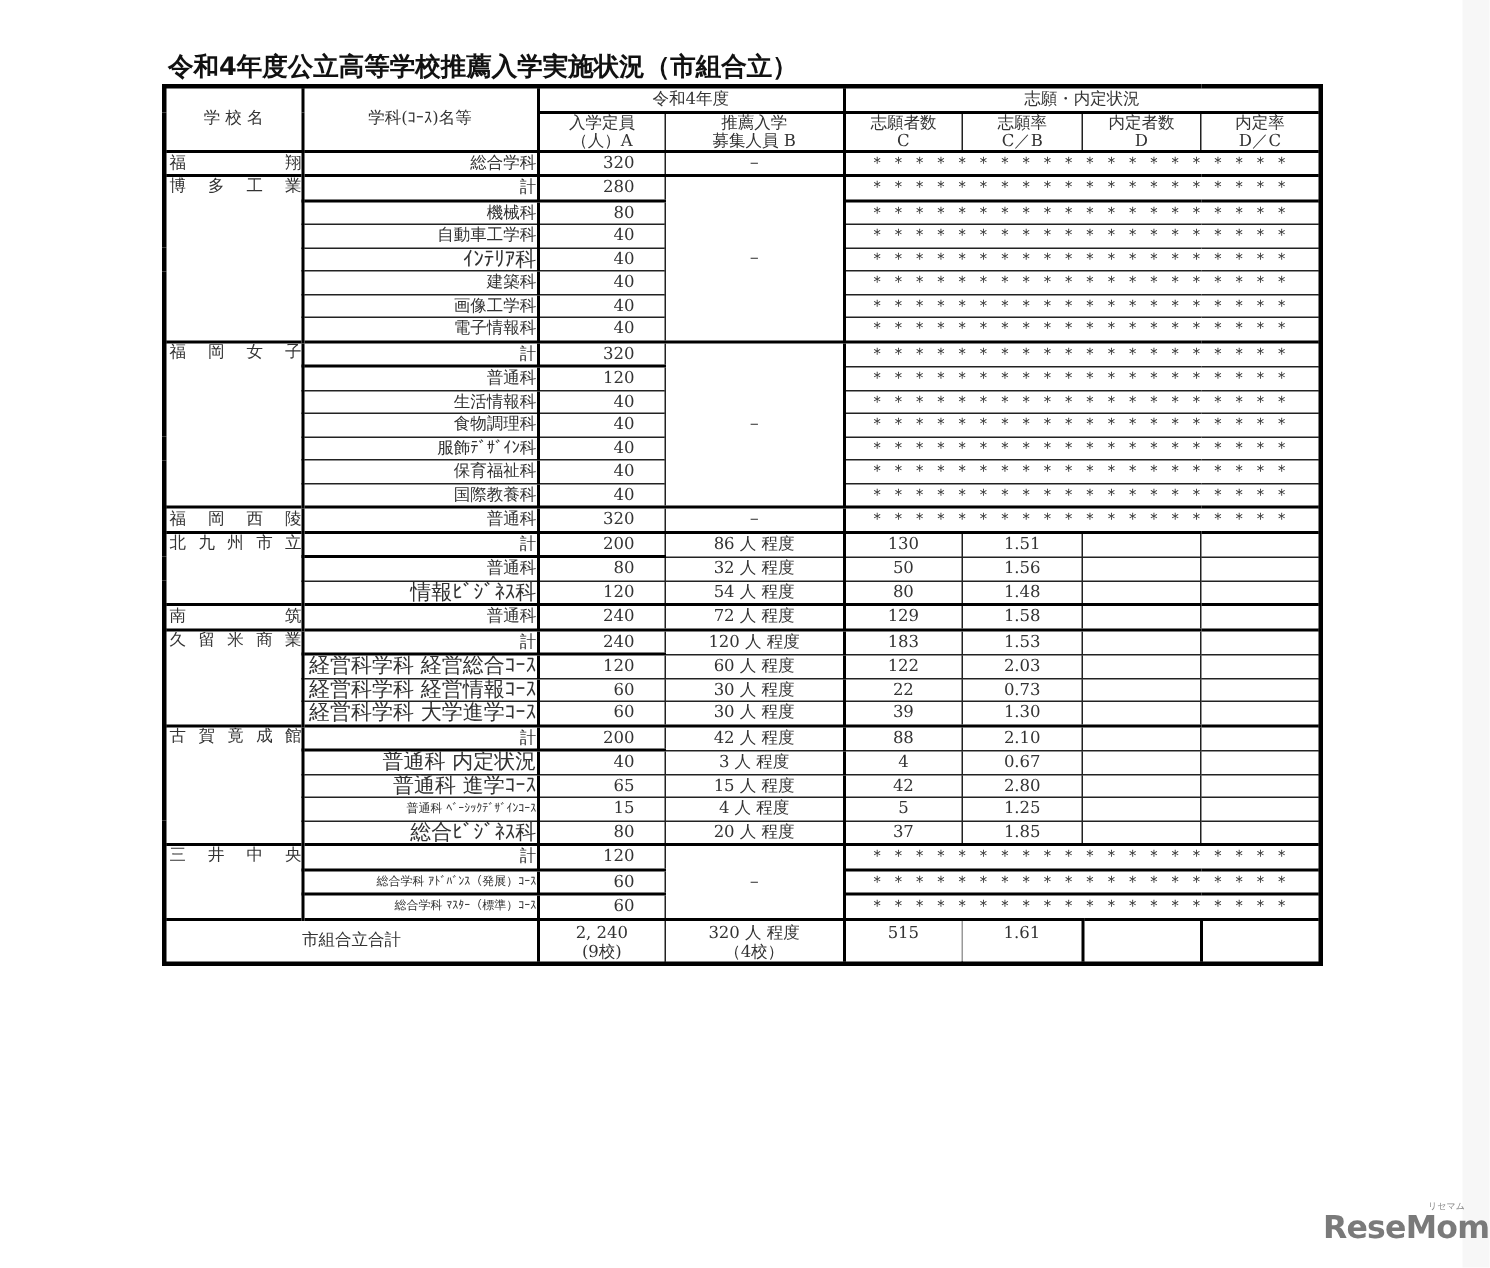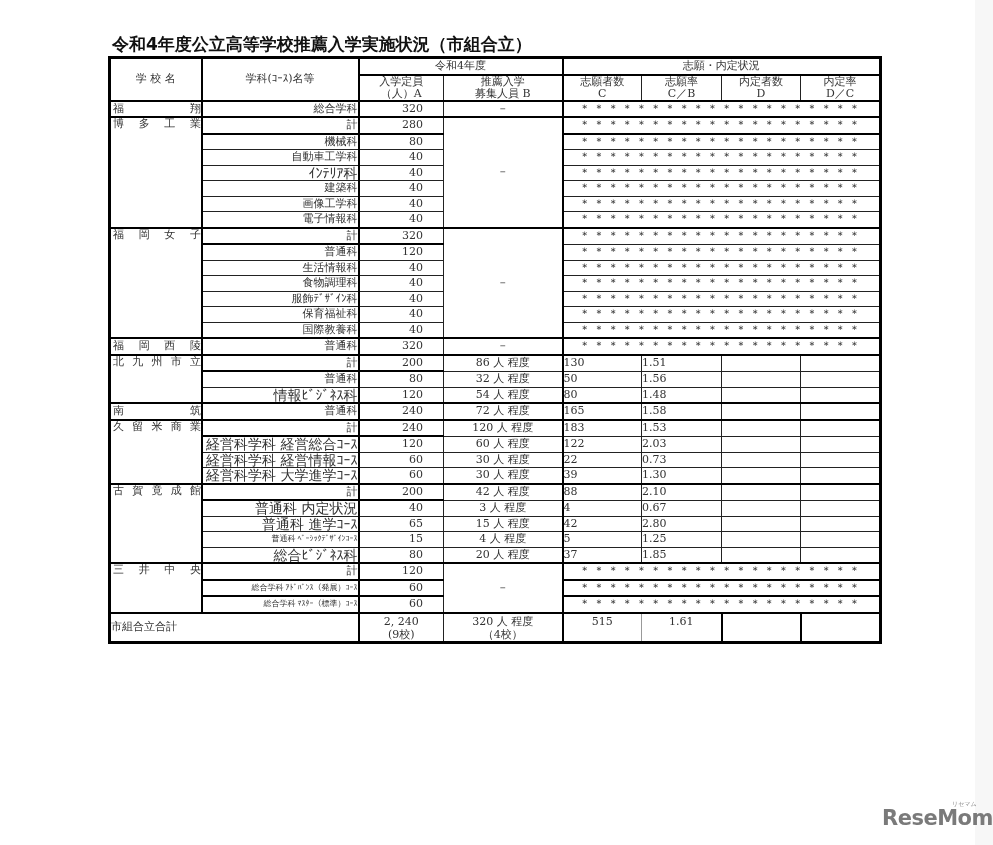--- a/index.html
+++ b/index.html
@@ -8,25 +8,25 @@
   table.main { position:absolute; left:108px; top:56px; width:771px; border-collapse:collapse; table-layout:fixed; border:3px solid #000; }
   table.main td, table.main th { border:1px solid #222; padding:0; font-weight:normal; font-size:11px; line-height:12px; height:14.5px; overflow:hidden; white-space:nowrap; color:#333; }
   .thick-top td { border-top:2.5px solid #000 !important; }
   .hdr td { text-align:center; vertical-align:middle; font-size:11.5px; line-height:15px; }
   .hdr1 td { height:14px; }
   .hdr2 td { height:57px; border-bottom:2.5px solid #000; }
   .school { text-align:left; padding-left:2px !important; letter-spacing:0; }
   .school span { display:flex; justify-content:space-between; width:88px; }
   .dept { text-align:right; }
   .dept.small { font-size:14px; }
-  .dept.xs { font-size:8px;font-family:Liberation Serif, serif; }
+  .dept.xs { font-size:8px; }
   .num { text-align:right; padding-right:20px !important; }
   .rec { text-align:center; }
   .stars { text-align:center; letter-spacing:3.2px; font-size:12px; }
-  .ctr { text-align:left; }
+  .ctr { text-align:center; }
   .vrb { border-right:2.5px solid #000 !important; }
   .total td { height:30px; vertical-align:middle; }
   .total .tnum { text-align:center; line-height:13px; vertical-align:top; padding-top:1px !important; }
   .notes { position:absolute; left:113px; top:683px; font-size:10.5px; line-height:14px; color:#333; white-space:nowrap; }
   .logo { position:absolute; left:882px; top:806px; font-family:"DejaVu Sans", sans-serif; font-weight:bold; font-size:21px; color:#7a7a7a; letter-spacing:-0.5px; }
   .logo small { position:absolute; left:70px; top:-6px; font-size:6px; font-weight:normal; color:#888; letter-spacing:0; }
   .logo-bg { position:absolute; left:975px; top:0; width:18px; height:845px; background:#f7f7f7; }
 </style>
 </head>
 <body>
@@ -238,21 +238,21 @@
   <tr class="thick-top">
     <td class="school vrb">
           <span>
             <b style="font-weight:normal">南</b>
             <b style="font-weight:normal">筑</b>
           </span>
         </td>
     <td class="dept vrb">普通科</td>
     <td class="num">240</td>
     <td class="rec vrb">72 人 程度</td>
-    <td class="ctr">165</td>
+    <td class="ctr">129</td>
     <td class="ctr">1.58</td>
     <td></td>
         <td></td>
   </tr>
 
   <tr class="thick-top">
     <td rowspan="4" class="school vrb" style="vertical-align:top">
           <span>
             <b style="font-weight:normal">久</b>
             <b style="font-weight:normal">留</b>

